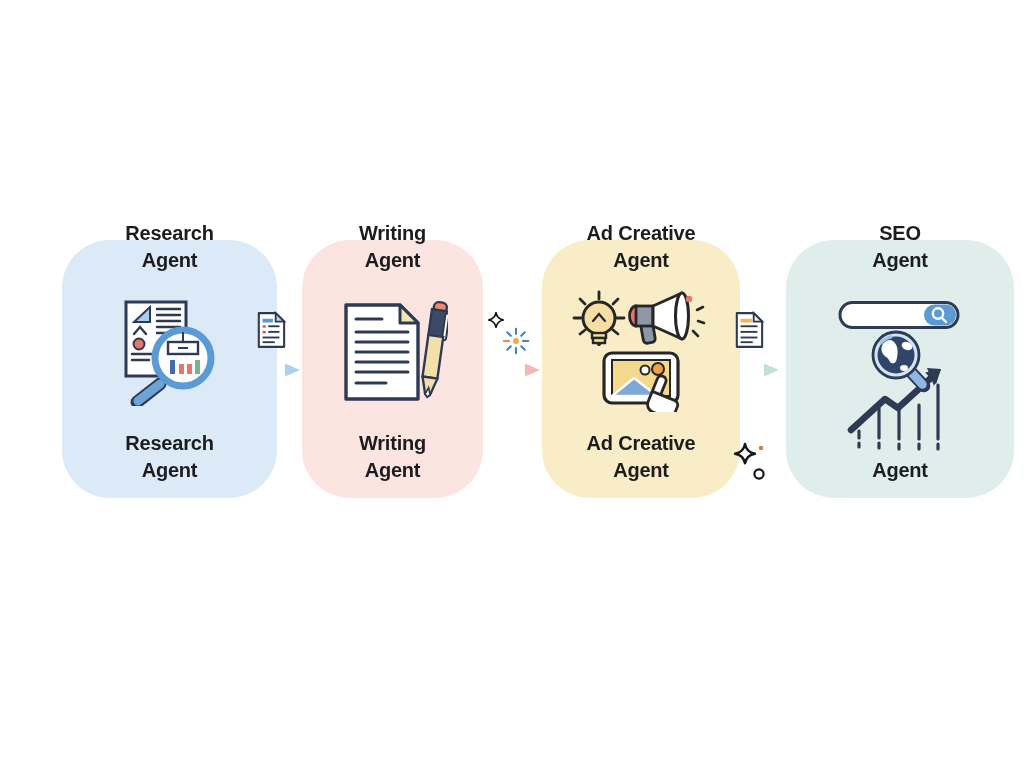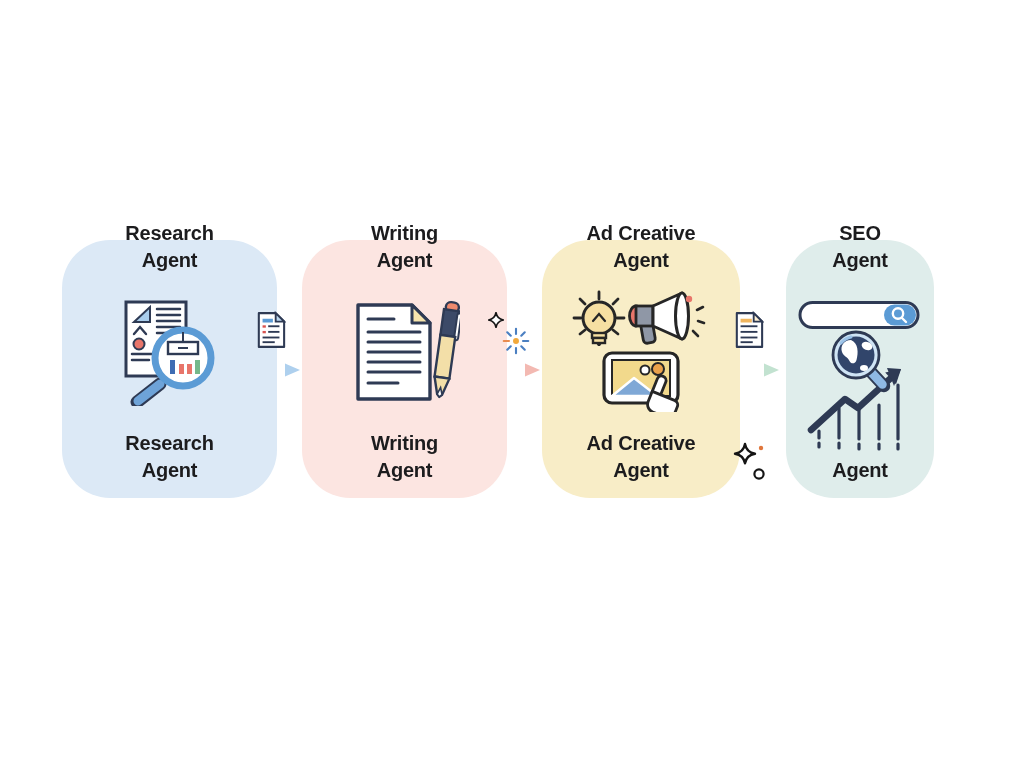--- a/index.html
+++ b/index.html
@@ -1,22 +1,22 @@
 <!DOCTYPE html>
 <html><head>
 <meta charset="utf-8">
 <style>
   html,body{margin:0;padding:0;width:1024px;height:768px;background:#ffffff;overflow:hidden;
             font-family:"Liberation Sans", sans-serif;}
   #stage{position:relative;width:1024px;height:768px;background:#ffffff;}
   .card{position:absolute;top:240px;height:258px;border-radius:48px;}
   .card-research{left:62px;width:215px;background:#dce9f6;}
-  .card-writing{left:302px;width:181px;background:#fce5e1;padding-left:24px;}
+  .card-writing{left:302px;width:181px;background:#fce5e1;}
   .card-adcreative{left:542px;width:198px;background:#f8edc7;}
-  .card-seo{left:786px;width:148px;background:#dfedeb;}
+  .card-seo{left:786px;width:184px;background:#dfedeb;padding-left:44px;}
   .card-title{position:absolute;top:-20px;left:-20px;right:-20px;text-align:center;
               font-size:20px;font-weight:700;line-height:27px;color:#1c1c1e;letter-spacing:-0.2px;}
   .card-label{position:absolute;bottom:14px;left:-20px;right:-20px;text-align:center;
               font-size:20px;font-weight:700;line-height:27px;color:#1c1c1e;letter-spacing:-0.2px;}
   .tline{display:block;}
   .icon-wrap{position:absolute;left:50%;transform:translateX(-50%);}
   .icon-research{top:58px;width:100px;height:108px;}
   .icon-writing{top:59px;width:110px;height:105px;}
   .icon-adcreative{top:50px;width:150px;height:122px;}
   .icon-seo{top:60px;width:130px;height:155px;}

